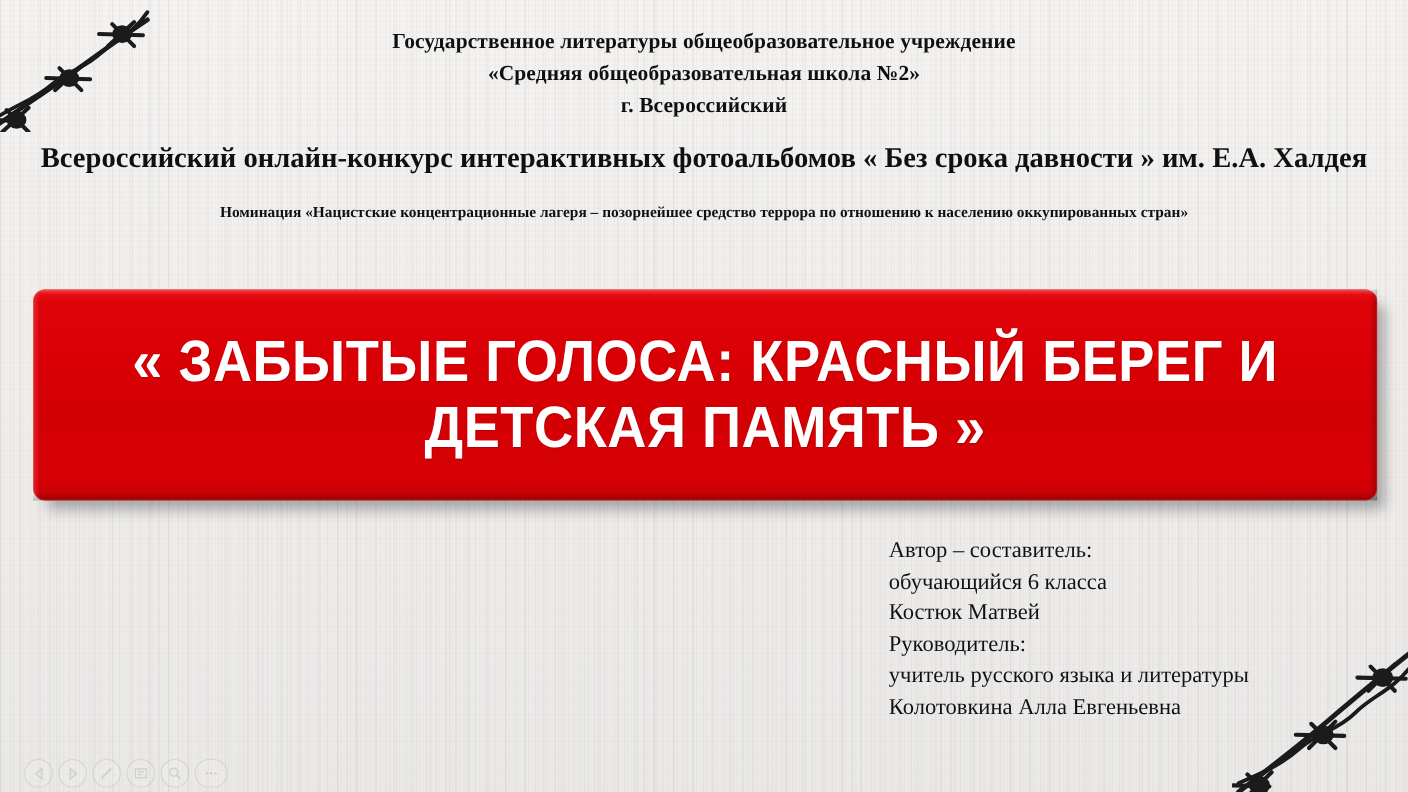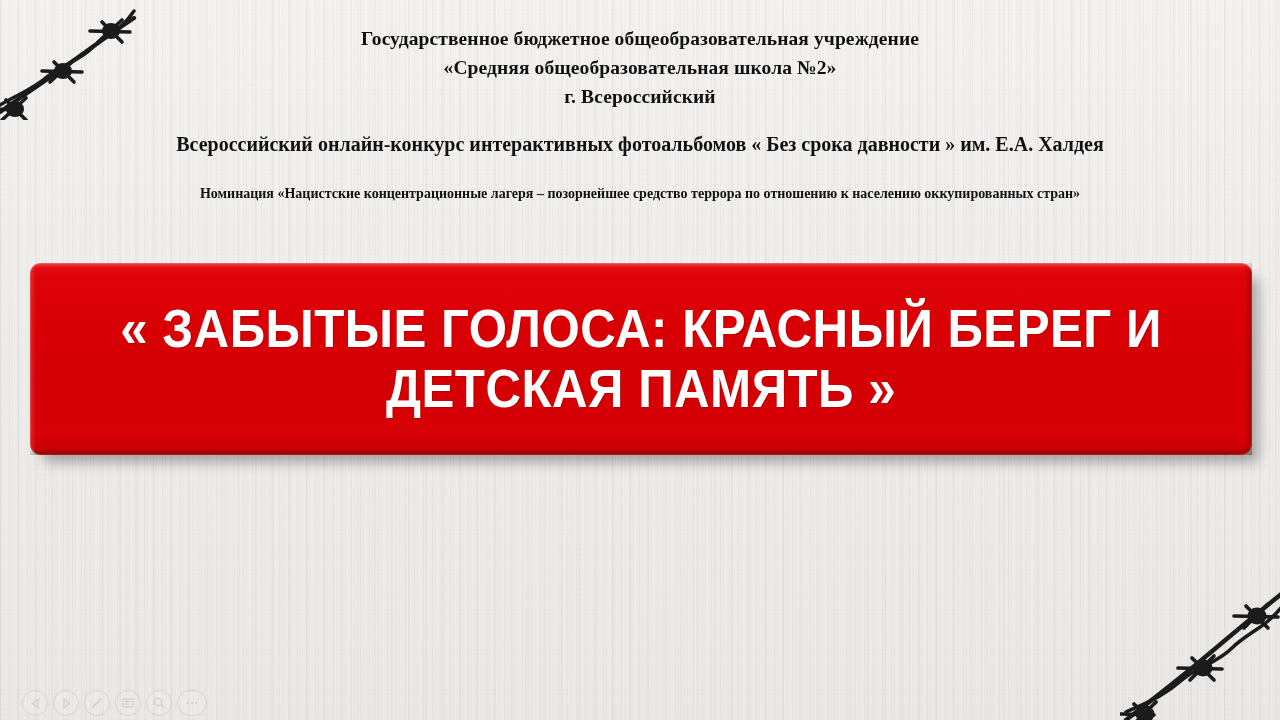--- a/index.html
+++ b/index.html
@@ -50,21 +50,21 @@
     letter-spacing:0.1px;
     color:#101010;
   }
 
   #contest-line {
     position:absolute;
     left:0; right:0; top:131px;
     text-align:center;
     font-family:"Liberation Serif", serif;
     font-weight:bold;
-    font-size:20px;
+    font-size:26px;
     line-height:26px;
     color:#101010;
   }
 
   #nomination-block {
     position:absolute;
     left:26px; right:26px; top:178px;
     text-align:center;
     font-family:"Liberation Serif", serif;
     font-weight:bold;
@@ -200,33 +200,41 @@
       </g>
       <g fill="#1b1b1b" stroke="none">
         <ellipse cx="25" cy="136" rx="9.5" ry="8.5"></ellipse>
         <ellipse cx="83" cy="90" rx="9.5" ry="8.5"></ellipse>
         <ellipse cx="137" cy="38" rx="9.5" ry="8.5"></ellipse>
       </g>
     </g>
   </svg>
 
   <div id="header">
-    <div class="org-line">Государственное бюджетное общеобразовательная учреждение</div>
+    <div class="org-line">Государственное литературы общеобразовательное учреждение</div>
     <div class="org-line">«Средняя общеобразовательная школа №2»</div>
     <div class="org-line">г. Всероссийский</div>
   </div>
 
   <div id="contest-line">Всероссийский онлайн-конкурс интерактивных фотоальбомов « Без срока давности » им. Е.А. Халдея</div>
 
   <div id="nomination-block">Номинация «Нацистские концентрационные лагеря – позорнейшее средство террора по отношению к населению оккупированных стран»</div>
 
   <div id="title-banner">
     <div id="title-text">« ЗАБЫТЫЕ ГОЛОСА: КРАСНЫЙ БЕРЕГ И ДЕТСКАЯ ПАМЯТЬ »</div>
   </div>
 
+  <div id="author-block">
+    <div class="author-line">Автор – составитель:</div>
+    <div class="author-line">обучающийся 6 класса</div>
+    <div class="author-line">Костюк Матвей</div>
+    <div class="author-line">Руководитель:</div>
+    <div class="author-line">учитель русского языка и литературы</div>
+    <div class="author-line">Колотовкина Алла Евгеньевна</div>
+  </div>
 
   <div id="viewer-toolbar">
 
     <div class="tool-btn">
       <svg width="13" height="13" viewBox="0 0 13 13">
         <polygon points="9,2 3.5,6.5 9,11" fill="none" stroke="#9b9b9b" stroke-width="1.3"></polygon>
       </svg>
     </div>
 
     <div class="tool-btn">

